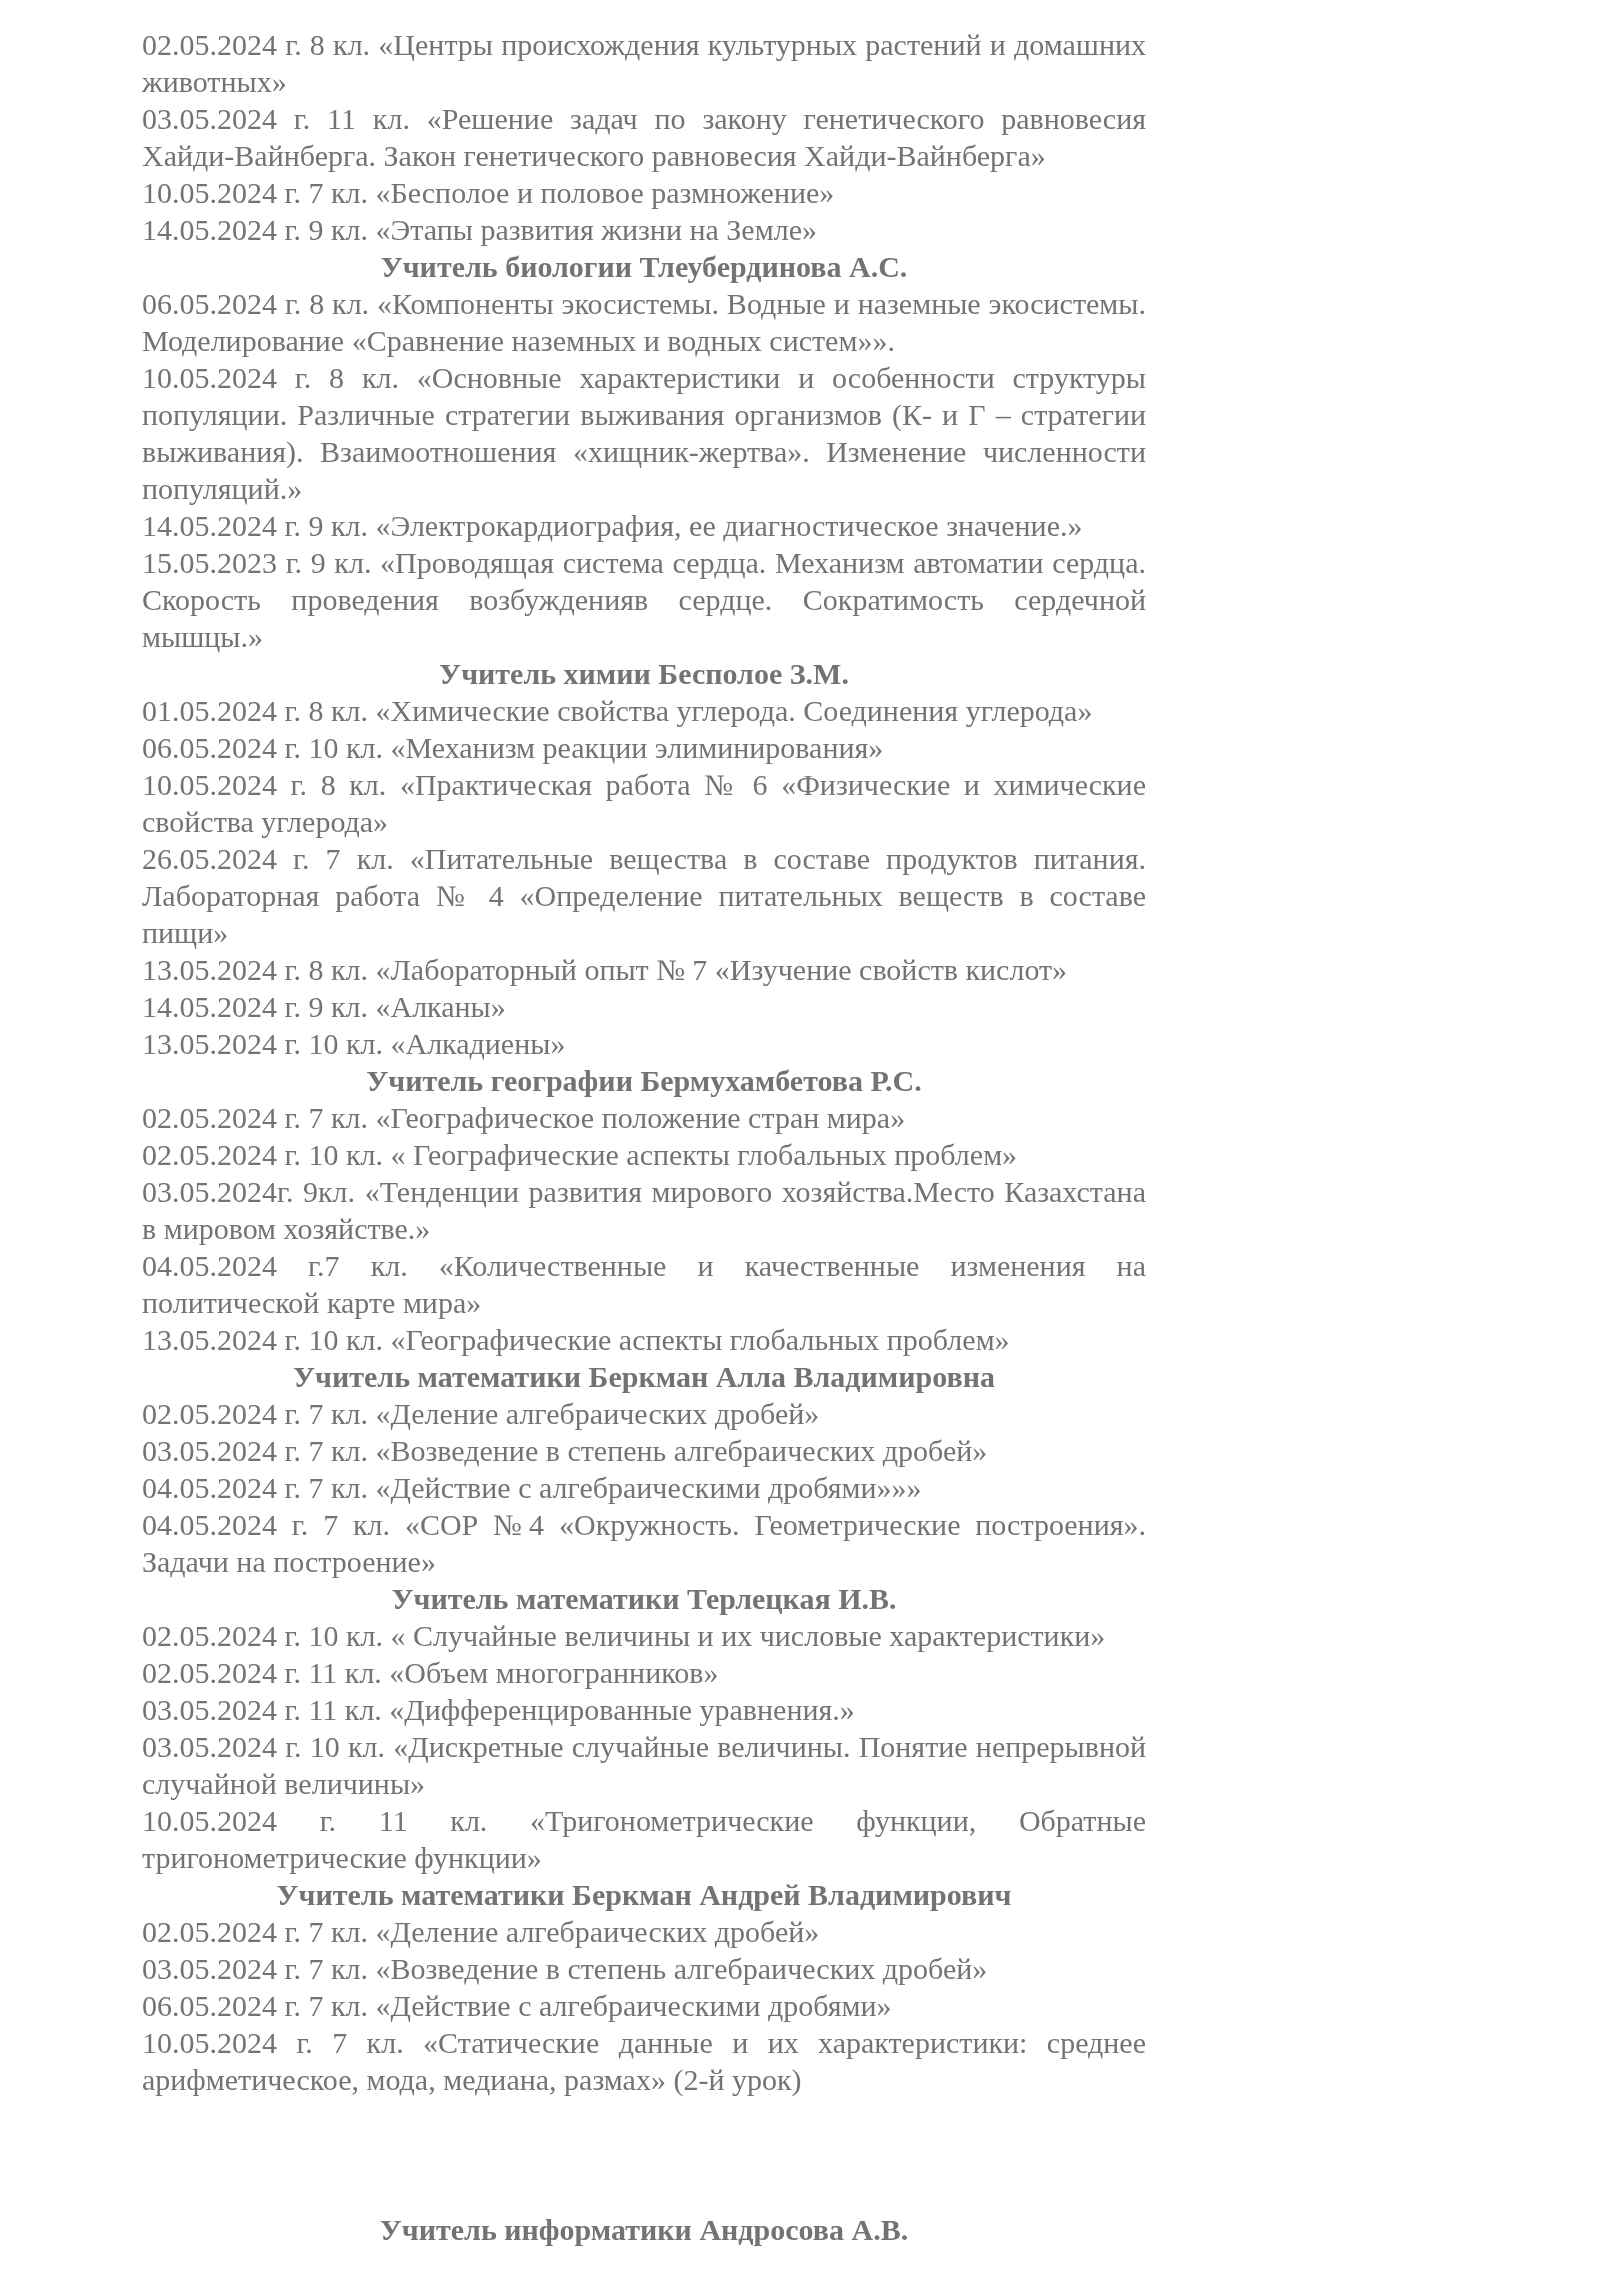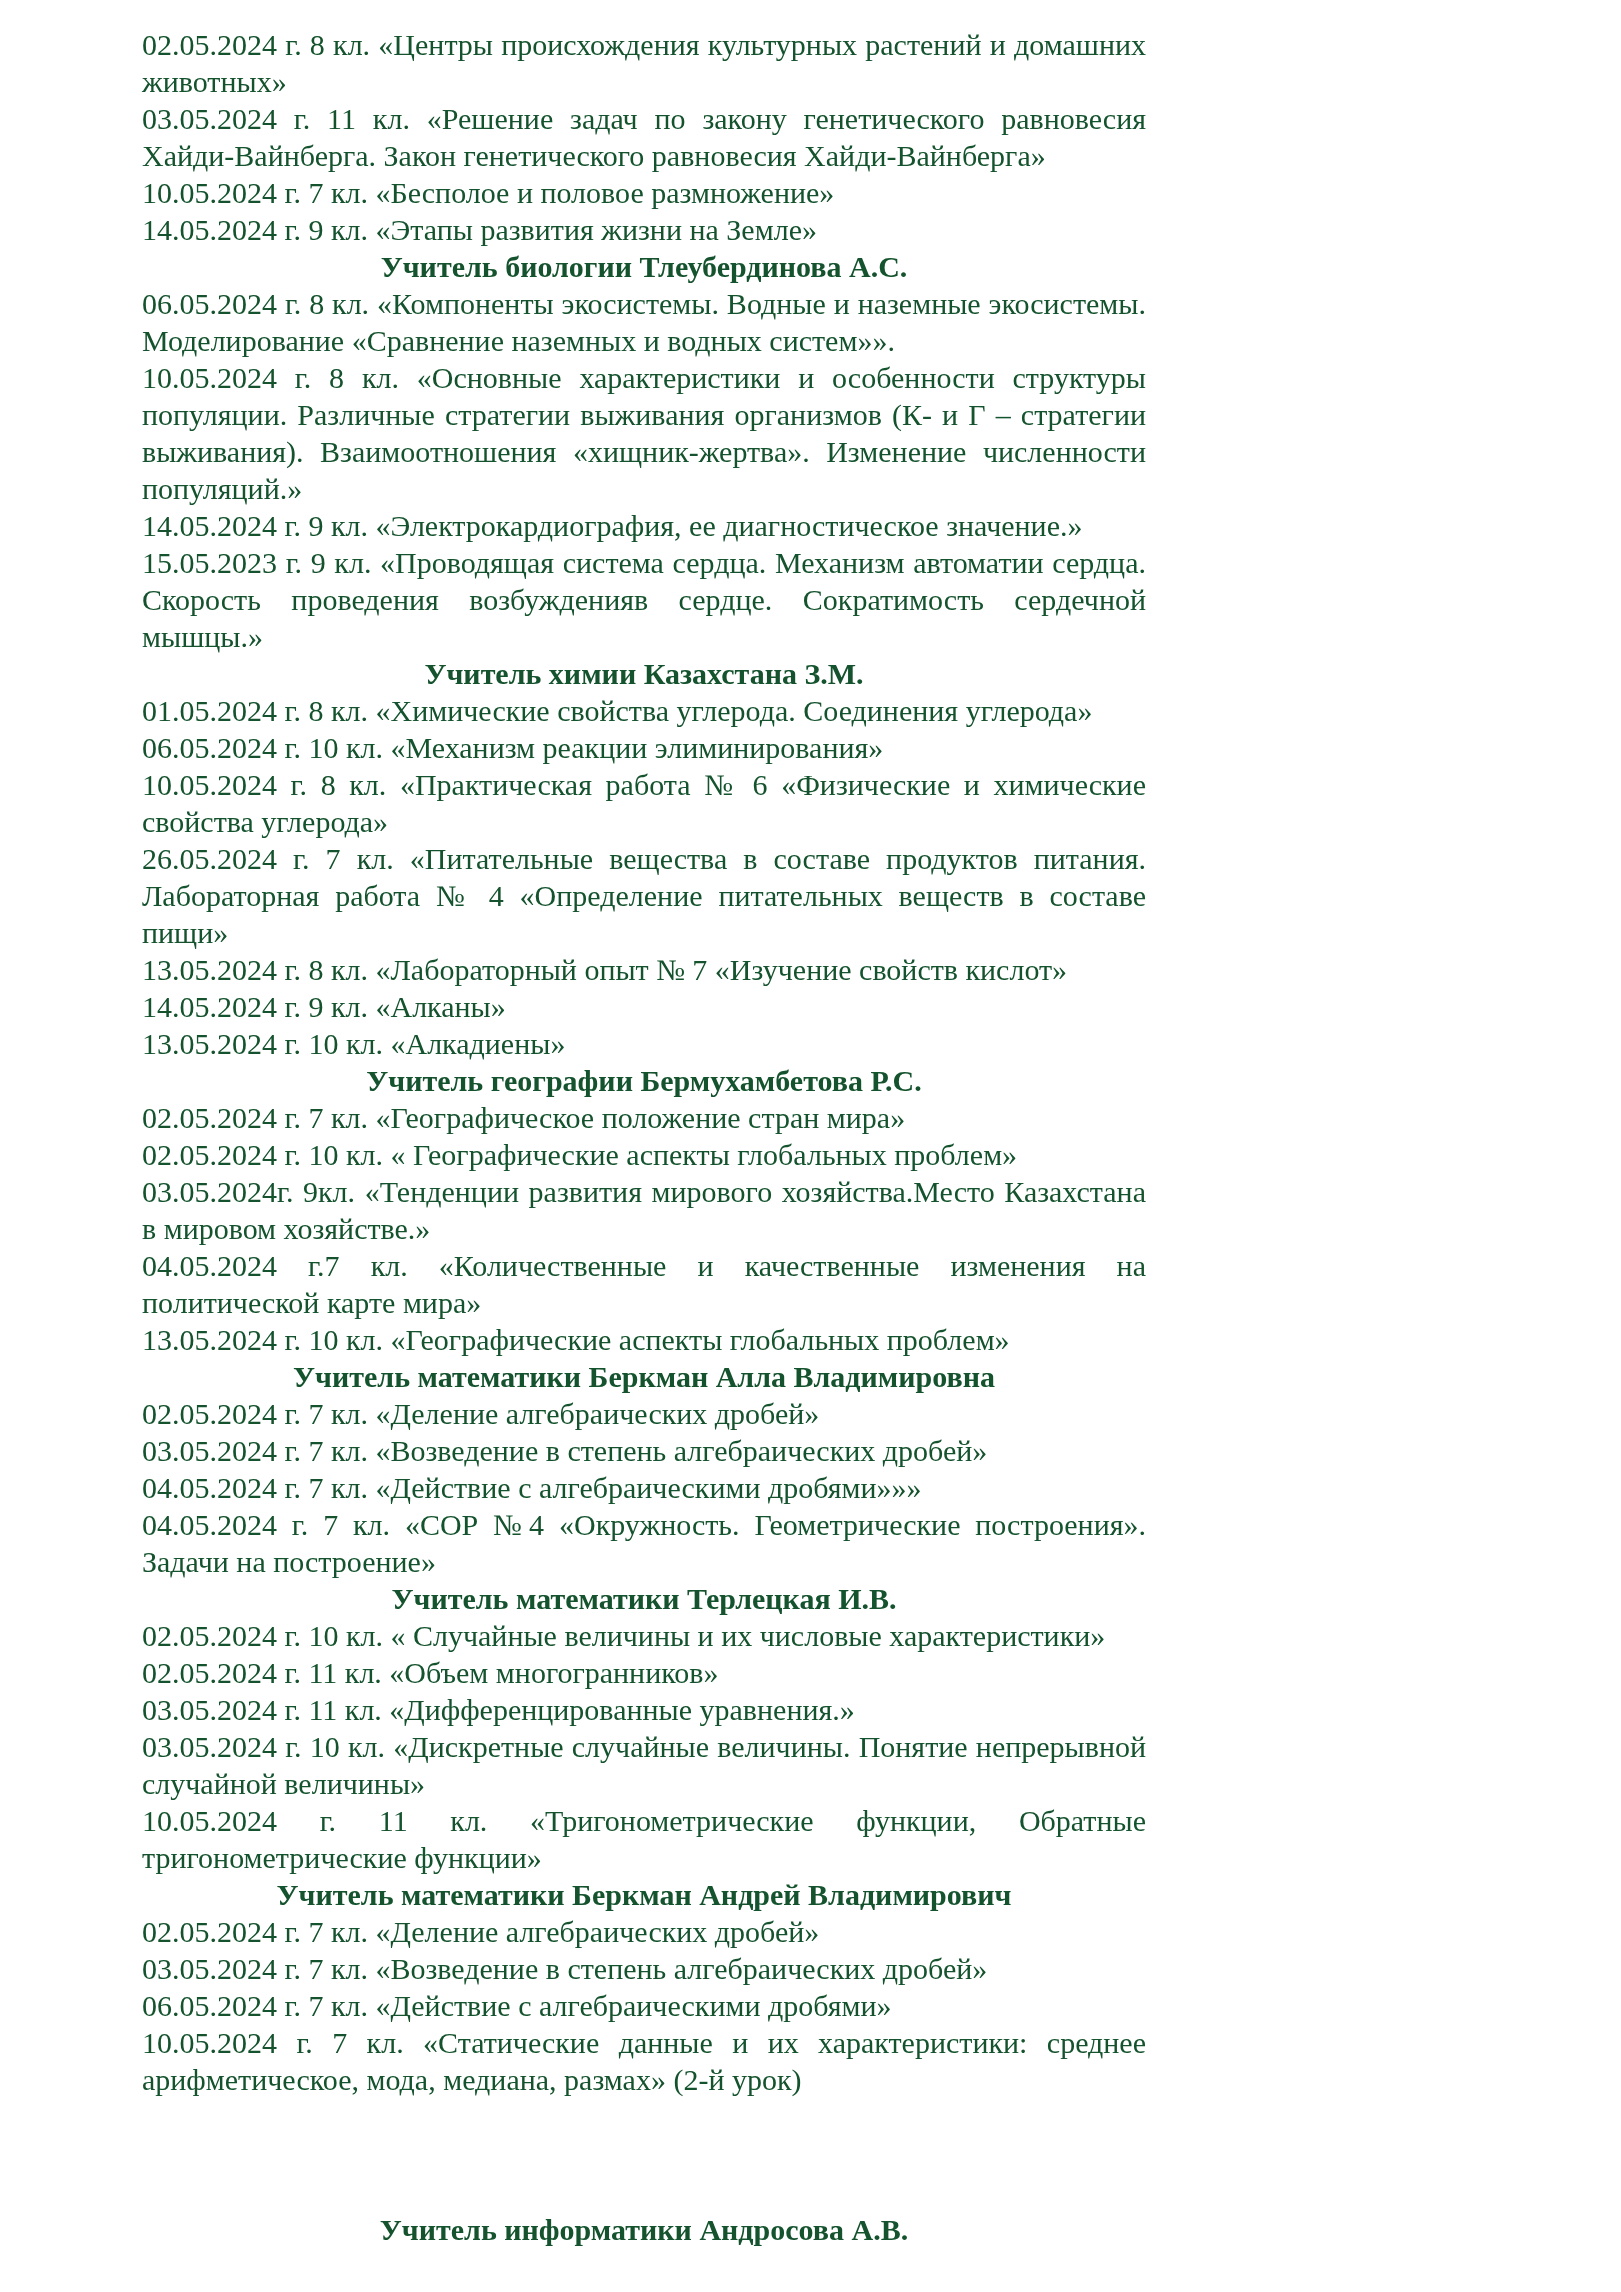--- a/index.html
+++ b/index.html
@@ -6,21 +6,21 @@
     margin: 0;
     padding: 0;
     background: #ffffff;
   }
   .page {
     position: relative;
     width: 1285px;
     min-height: 2293px;
     box-sizing: border-box;
     background: #ffffff;
-    color: #14532d;
+    color: #737373;
     padding: 25.5px 139px 39px 142px;
     font-family: "Liberation Serif", "DejaVu Serif", serif;
     font-size: 30px;
     line-height: 37px;
   }
   .page p {
     margin: 0;
     padding: 0;
   }
   p.item {
@@ -40,21 +40,21 @@
 <main class="page">
     <p class="item">02.05.2024 г. 8 кл. «Центры происхождения культурных растений и домашних животных»</p>
     <p class="item">03.05.2024 г. 11 кл. «Решение задач по закону генетического равновесия Хайди-Вайнберга. Закон генетического равновесия Хайди-Вайнберга»</p>
     <p class="item">10.05.2024 г. 7 кл. «Бесполое и половое размножение»</p>
     <p class="item">14.05.2024 г. 9 кл. «Этапы развития жизни на Земле»</p>
     <p class="heading">Учитель биологии Тлеубердинова А.С.</p>
     <p class="item">06.05.2024 г. 8 кл. «Компоненты экосистемы. Водные и наземные экосистемы. Моделирование «Сравнение наземных и водных систем»».</p>
     <p class="item">10.05.2024 г.  8 кл. «Основные характеристики и особенности структуры популяции. Различные стратегии выживания организмов (К- и Г – стратегии выживания). Взаимоотношения «хищник-жертва». Изменение численности популяций.»</p>
     <p class="item">14.05.2024 г. 9 кл. «Электрокардиография, ее диагностическое значение.»</p>
     <p class="item">15.05.2023 г. 9 кл. «Проводящая система сердца. Механизм автоматии сердца. Скорость проведения возбужденияв сердце. Сократимость сердечной мышцы.»</p>
-    <p class="heading">Учитель химии Казахстана З.М.</p>
+    <p class="heading">Учитель химии Бесполое З.М.</p>
     <p class="item">01.05.2024 г. 8 кл. «Химические свойства углерода. Соединения углерода»</p>
     <p class="item">06.05.2024 г. 10 кл. «Механизм реакции элиминирования»</p>
     <p class="item">10.05.2024 г. 8 кл. «Практическая работа № 6 «Физические и химические свойства углерода»</p>
     <p class="item">26.05.2024 г. 7 кл. «Питательные вещества в составе продуктов питания. Лабораторная работа № 4 «Определение питательных веществ в составе пищи»</p>
     <p class="item">13.05.2024 г. 8 кл. «Лабораторный опыт № 7 «Изучение свойств кислот»</p>
     <p class="item">14.05.2024 г. 9  кл.  «Алканы»</p>
     <p class="item">13.05.2024 г. 10  кл. «Алкадиены»</p>
     <p class="heading">Учитель географии Бермухамбетова Р.С.</p>
     <p class="item">02.05.2024 г. 7 кл. «Географическое положение стран мира»</p>
     <p class="item">02.05.2024 г. 10 кл. « Географические аспекты глобальных проблем»</p>

